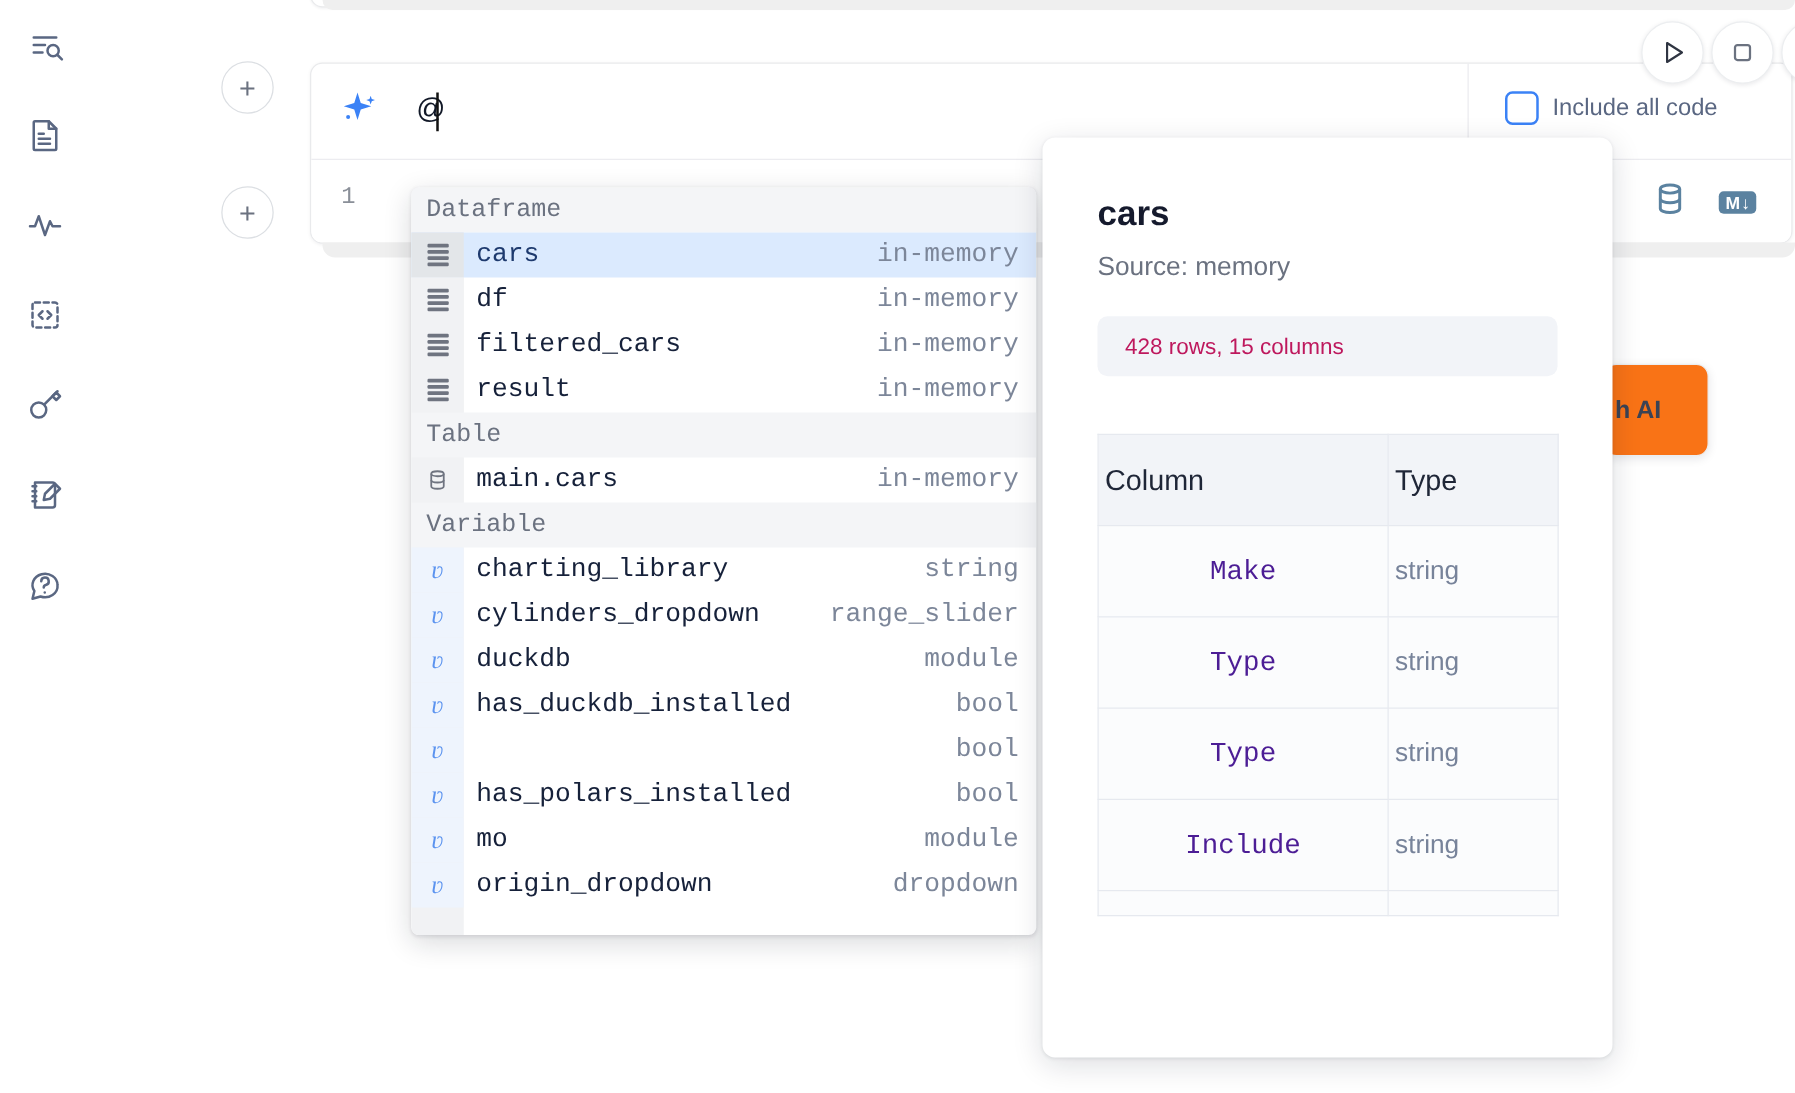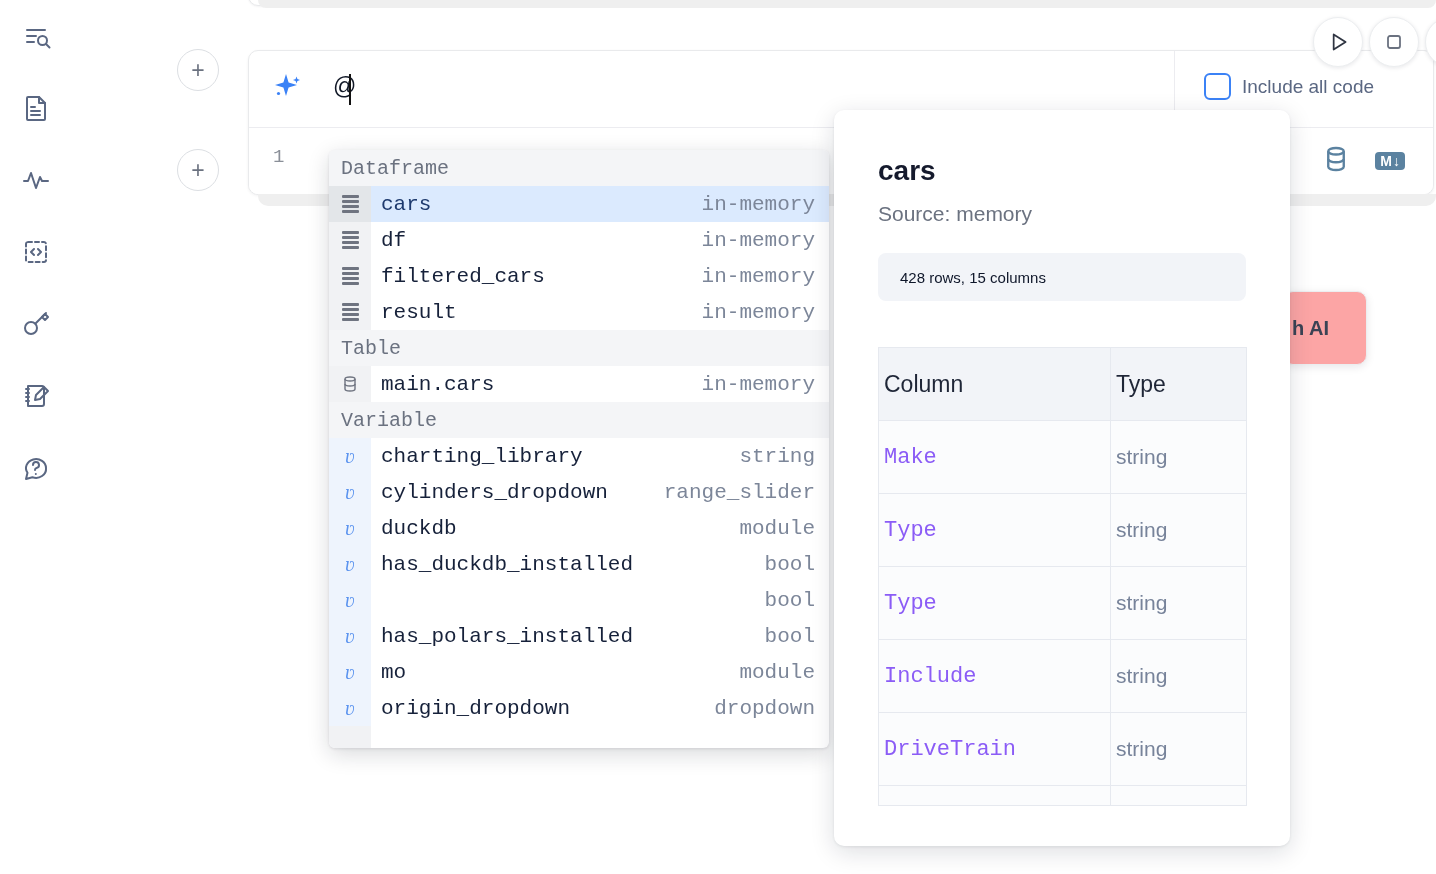--- a/index.html
+++ b/index.html
@@ -87,21 +87,21 @@
   .run-ctl {
     position:absolute; width:50px; height:50px; border-radius:50%;
     background:#fff; border:1px solid #eceef0;
     box-shadow:0 1px 4px rgba(16,24,40,.10);
     display:flex; align-items:center; justify-content:center; cursor:pointer;
   }
 
   
   .ai-float {
     position:absolute; left:1283px; top:291px; width:84px; height:74px;
-    background:#fca5a5; border:1px solid #eceef0; border-radius:10px;
+    background:#f97316; border:1px solid #eceef0; border-radius:10px;
     box-shadow:0 2px 8px rgba(16,24,40,.10);
     display:flex; align-items:center; padding-left:8px;
   }
   .ai-float span { font-size:20px; font-weight:600; color:#3b4354; white-space:nowrap; }
 
   
   .ac {
     position:absolute; left:329px; top:110px; width:500px; height:598px;
     background:#fff; border-radius:6px;
     box-shadow:0 6px 22px rgba(16,24,40,.16), 0 1px 3px rgba(16,24,40,.10);
@@ -151,36 +151,37 @@
     font-size:28px; font-weight:bold; color:#151a2d;
   }
   .detail-src {
     position:absolute; left:44px; top:92px;
     font-size:21px; color:#6b7280;
   }
   .detail-pill {
     position:absolute; left:44px; top:143px; width:368px; height:48px;
     background:#f2f4f8; border-radius:8px;
     display:flex; align-items:center; padding-left:22px;
-    font-size:15px; color:#0f172a;
+    font-size:18px; color:#be185d;
   }
   .detail-table {
     position:absolute; left:44px; top:237px; width:368px;
     border:1px solid #e6e9ef; border-collapse:collapse; table-layout:fixed;
   }
   .detail-table th, .detail-table td {
     border:1px solid #e6e9ef; height:73px; padding:0 5px; text-align:left;
   }
   .detail-table th {
     background:#f2f4f8; font-weight:normal; font-size:23px; color:#1f2637;
     font-family:"Liberation Sans", sans-serif;
   }
   .detail-table td.col {
-    font-family:"Liberation Mono", monospace; font-size:22px; color:#8b5cf6;
+    font-family:"Liberation Mono", monospace; font-size:22px; color:#4c1d95;
     background:#fbfcfd;
+    text-align:center;
   }
   .detail-table td.ty {
     font-family:"Liberation Sans", sans-serif; font-size:21px; color:#77839a;
     background:#fbfcfd;
   }
   .detail-table tr.partial td { height:20px; }
 </style>
 </head>
 <body>
 
@@ -430,24 +431,20 @@
             <td class="ty">string</td>
           </tr>
           <tr>
             <td class="col">Type</td>
             <td class="ty">string</td>
           </tr>
           <tr>
             <td class="col">Include</td>
             <td class="ty">string</td>
           </tr>
-          <tr>
-            <td class="col">DriveTrain</td>
-            <td class="ty">string</td>
-          </tr>
           <tr class="partial">
             <td class="col"></td>
             <td class="ty"></td>
           </tr>
         </tbody>
     </table>
   </div>
 
 </div>
 

